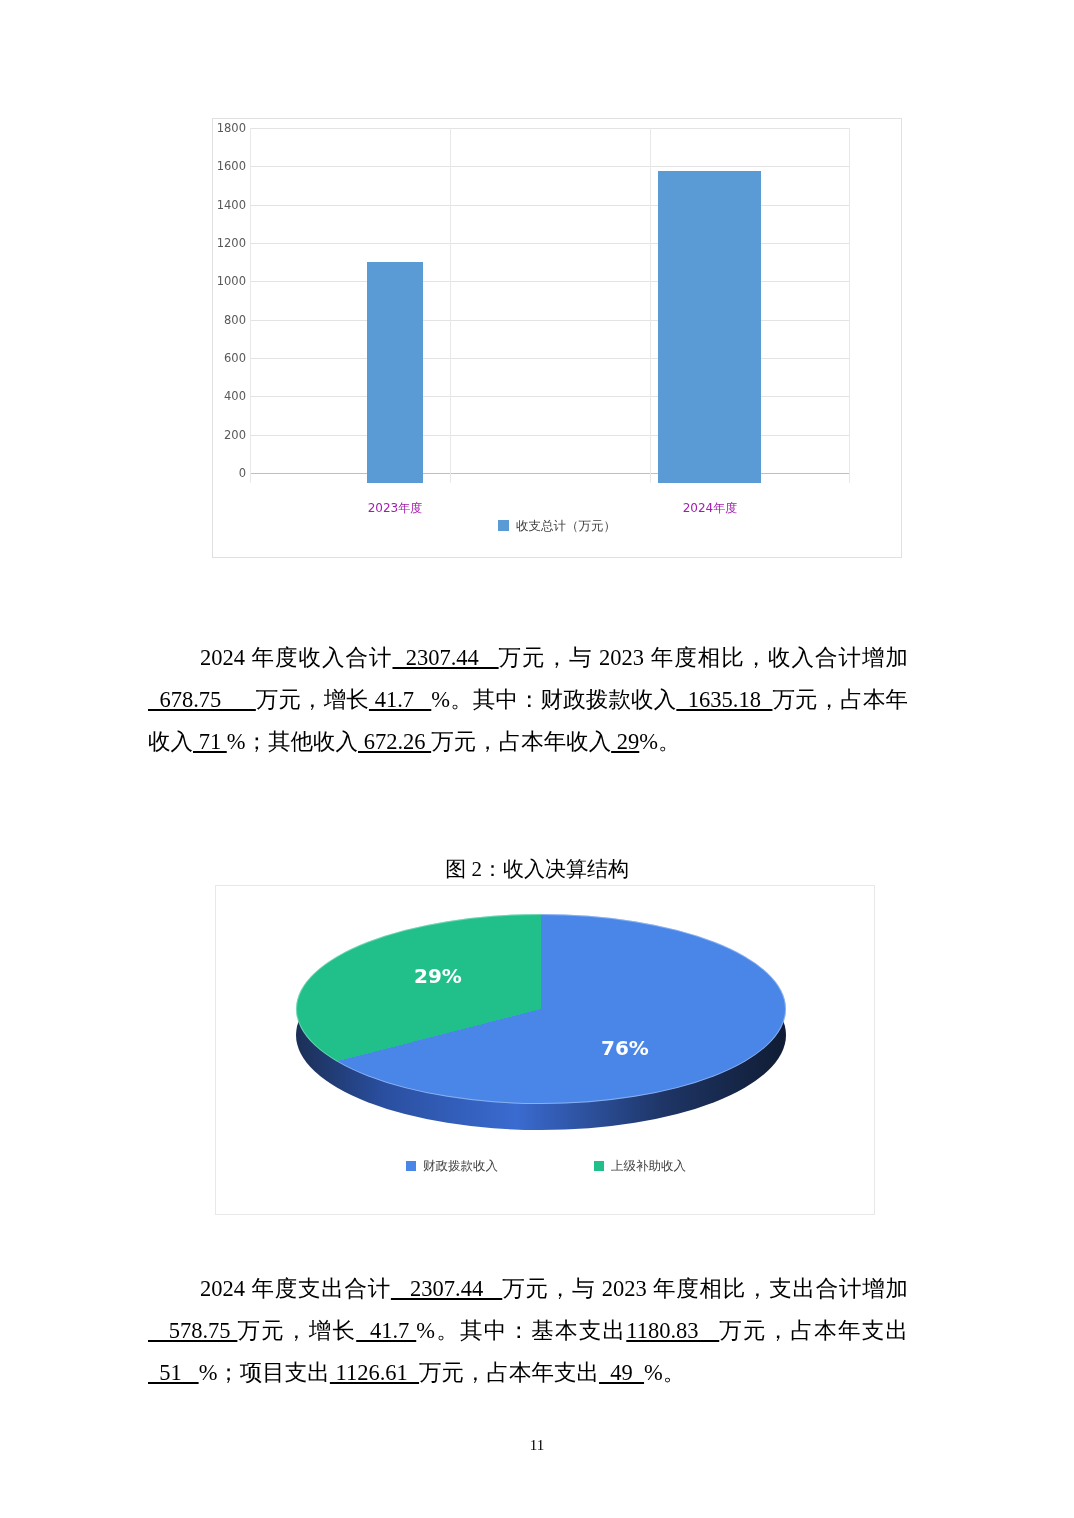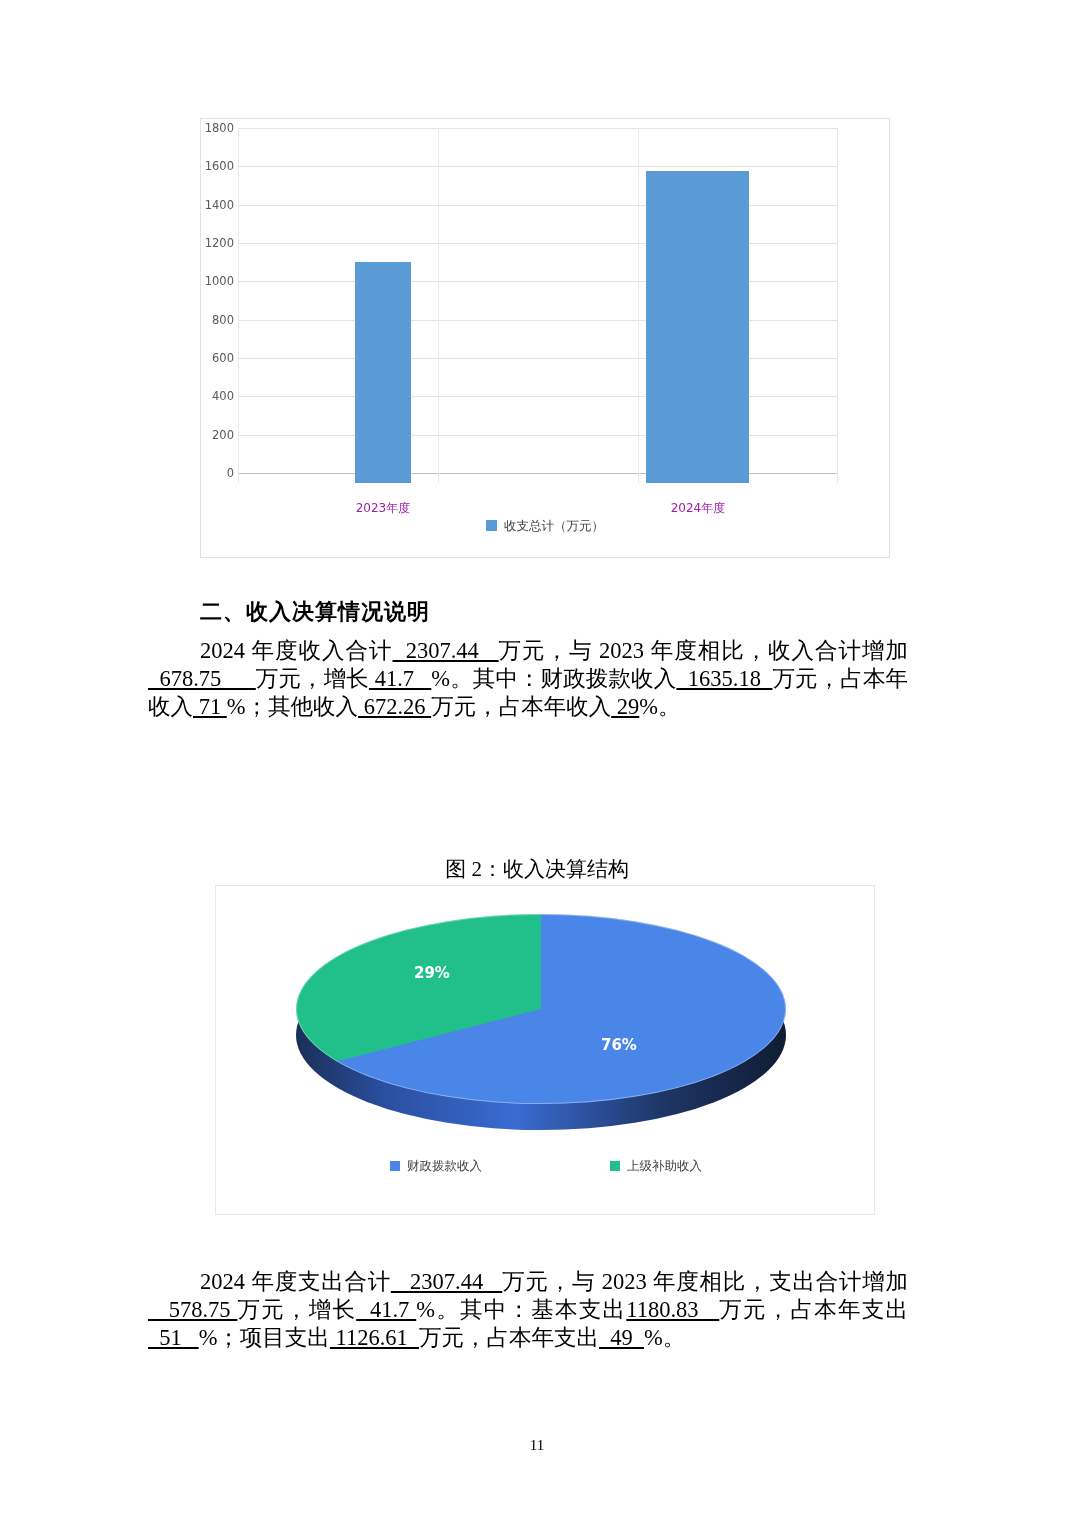--- a/index.html
+++ b/index.html
@@ -18,21 +18,21 @@
   .page {
     position: absolute;
     left: 0; top: 0;
     width: 1074px;
     height: 1518px;
   }
 
   
   .bar-chart-box {
     position: absolute;
-    left: 200px;
+    left: 212px;
     top: 118px;
     width: 690px;
     height: 440px;
     background: #ffffff;
     box-sizing: border-box;
   }
   .bar-plot {
     position: absolute;
     left: 38px;
     top: 10px;
@@ -109,21 +109,21 @@
     font-family: "DejaVu Sans", sans-serif;
     font-weight: bold;
     font-size: 22px;
     letter-spacing: 1px;
     color: #000;
   }
   .para {
     position: absolute;
     font-family: "Liberation Serif", serif;
     font-size: 22.5px;
-    line-height: 28px;
+    line-height: 42px;
     color: #000;
     width: 760px;
     text-align: justify;
   }
   .para .u {
     text-decoration: underline;
     white-space: pre;
   }
 
   
@@ -181,34 +181,34 @@
     background:
       conic-gradient(from 0deg,
         #4a86e8 0deg 255.6deg,
         #21c08a 255.6deg 360deg);
     box-shadow: inset 0 0 0 1px rgba(255,255,255,0.35);
   }
   .pie-label {
     position: absolute;
     font-family: "DejaVu Sans", sans-serif;
     font-weight: bold;
-    font-size: 15px;
+    font-size: 20px;
     color: #ffffff;
   }
   .pie-legend {
     position: absolute;
     left: 0;
     top: 272px;
     width: 660px;
     text-align: center;
     font-family: "DejaVu Sans", sans-serif;
     font-size: 12.5px;
     color: #3f3f3f;
   }
-  .pie-legend span.item { margin: 0 64px; white-space: nowrap; }
+  .pie-legend span.item { margin: 0 48px; white-space: nowrap; }
   .sw-blue {
     display: inline-block; width: 10px; height: 10px;
     background: #4a86e8; margin-right: 7px; vertical-align: -1px;
   }
   .sw-green {
     display: inline-block; width: 10px; height: 10px;
     background: #21c08a; margin-right: 7px; vertical-align: -1px;
   }
 
   .page-number {
@@ -263,21 +263,20 @@
 
       <div class="bar-xlabel" style="left:75px; width:140px;">2023年度</div>
       <div class="bar-xlabel" style="left:390px; width:140px;">2024年度</div>
     </div>
 
     <div class="bar-legend">
       <span class="legend-swatch"></span><span>收支总计（万元）</span>
     </div>
   </div>
 
-  <div class="heading" style="left:200px; top:597px;">二、收入决算情况说明</div>
 
   <div class="para" style="left:148px; top:637px;">
     <span style="display:inline-block;width:52px;"></span><span>2024 年度收入合计</span><span class="u">  2307.44   </span><span>万元，与 2023 年度相比，收</span><span>入合计增加</span><span class="u">  678.75      </span><span>万元，增长</span><span class="u"> 41.7   </span><span>%。其中：财政拨款收</span><span>入</span><span class="u">  1635.18  </span><span>万元，占本年收入</span><span class="u"> 71 </span><span>%；其他收入</span><span class="u"> 672.26 </span><span>万元，</span><span>占本年收入</span><span class="u"> 29</span><span>%。</span>
   </div>
 
   <div class="fig-caption" style="top:855px;">图 2：收入决算结构</div>
 
   <div class="pie-box">
     <div class="pie-wrap">
       <div class="pie-side"></div>

